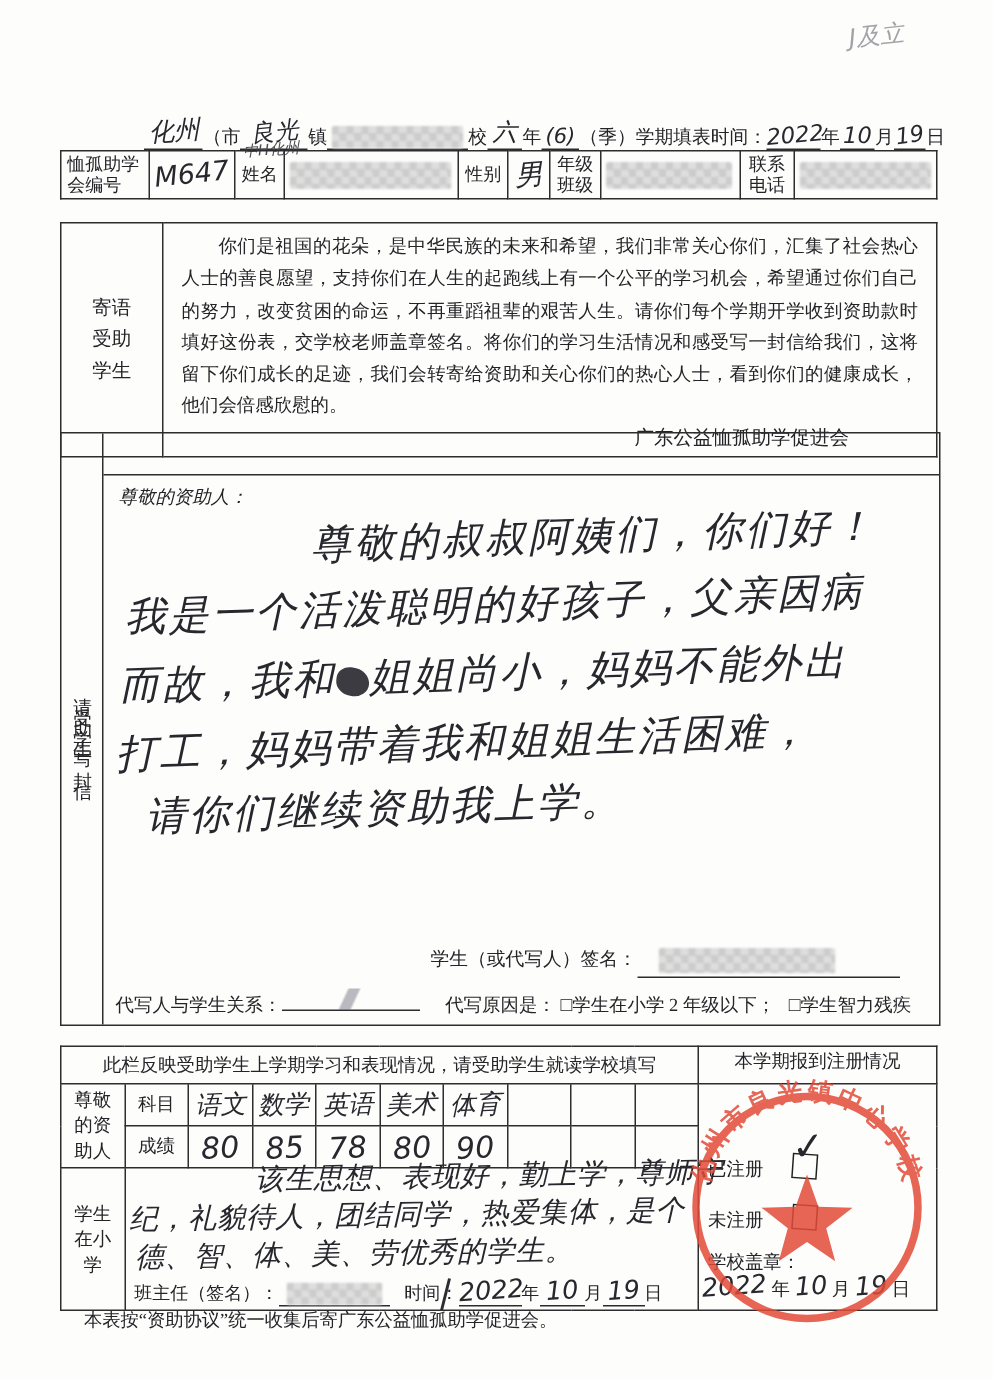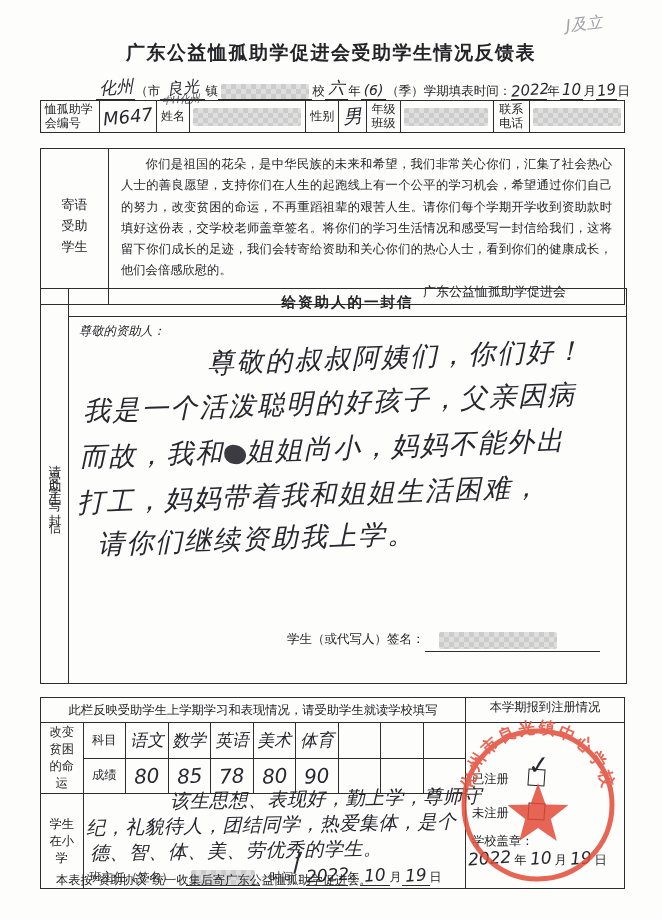--- a/index.html
+++ b/index.html
@@ -73,21 +73,20 @@
   .footer-note{left:56px;top:872px;font-size:12.2px;}
   .sig-tail{left:296px;top:852px;width:2px;height:22px;background:#2c2c32;transform:rotate(14deg);}
 </style>
 </head>
 <body>
 
 <div class="page">
 
   <div class="abs corner-note hw-light">J及立</div>
 
-  <h1 class="abs title print">广东公益恤孤助学促进会受助学生情况反馈表</h1>
 
   <div class="abs info-line">
     <span class="fill" style="width:40px;"><span class="hw" style="font-size:17px;transform:rotate(-4deg);">化州</span></span>
     <span class="print">（市</span>
     <span class="fill" style="width:46px;">
       <span class="hw" style="font-size:16px;transform:rotate(-6deg);">良光</span>
       <span class="town-scribble hw">中H化州</span>
     </span>
     <span class="print">镇</span>
     <span class="fill" style="width:96px;"><span class="redact" style="width:88px;height:15px;"></span></span>
@@ -133,46 +132,51 @@
       </td>
     </tr>
   </tbody>
     </table>
 
   <div class="abs letter-box">
     <div class="letter-side">
       <span>请受助学生写一封信</span>
     </div>
     <div class="letter-main">
-      <div class="letter-title">给资助人的一封信</div>
       <div class="letter-rule"></div>
       <div class="salutation">尊敬的资助人：</div>
 
       <div class="hw hw-line" style="top:50px;left:138px;">尊敬的叔叔阿姨们，你们好！</div>
       <div class="hw hw-line" style="top:96px;left:14px;">我是一个活泼聪明的好孩子，父亲因病</div>
       <div class="hw hw-line" style="top:142px;left:10px;">
         <span>而故，我和</span><span class="scribble"></span><span>姐姐尚小，妈妈不能外出</span>
       </div>
       <div class="hw hw-line" style="top:188px;left:8px;">打工，妈妈带着我和姐姐生活困难，</div>
       <div class="hw hw-line" style="top:232px;left:28px;">请你们继续资助我上学。</div>
 
       <div class="sign-row">
         <span class="print">学生（或代写人）签名：</span><span class="sigline"><span class="redact" style="width:118px;height:17px;margin-left:14px;"></span></span>
       </div>
+      <div class="proxy-row">
+        <span class="print">代写人与学生关系：</span><span class="pblank"></span>
+        <span class="print" style="margin-left:14px;">代写原因是：</span>
+        <span class="cbx-glyph">□</span><span class="print">学生在小学 2 年级以下；</span>
+        <span class="cbx-glyph" style="margin-left:6px;">□</span><span class="print">学生智力残疾</span>
+      </div>
     </div>
   </div>
 
   <table class="abs school-table">
     <tbody>
         <tr>
       <td colspan="10" class="hdr">此栏反映受助学生上学期学习和表现情况，请受助学生就读学校填写</td>
       <td class="hdr reg-cell" style="position:static;">本学期报到注册情况</td>
     </tr>
     <tr>
-      <td rowspan="2" class="term-cell">改变贫困的命运</td>
+      <td rowspan="2" class="term-cell">尊敬的资助人</td>
       <td class="sub-lbl">科目</td>
       <td class="sub-cell"><span class="hw hw-subj">语文</span></td>
       <td class="sub-cell"><span class="hw hw-subj">数学</span></td>
       <td class="sub-cell"><span class="hw hw-subj">英语</span></td>
       <td class="sub-cell"><span class="hw hw-subj">美术</span></td>
       <td class="sub-cell"><span class="hw hw-subj">体育</span></td>
       <td class="sub-cell"><span class="hw hw-subj"></span></td>
       <td class="sub-cell"><span class="hw hw-subj"></span></td>
       <td class="sub-cell"><span class="hw hw-subj"></span></td>
       <td rowspan="3" class="reg-cell">

